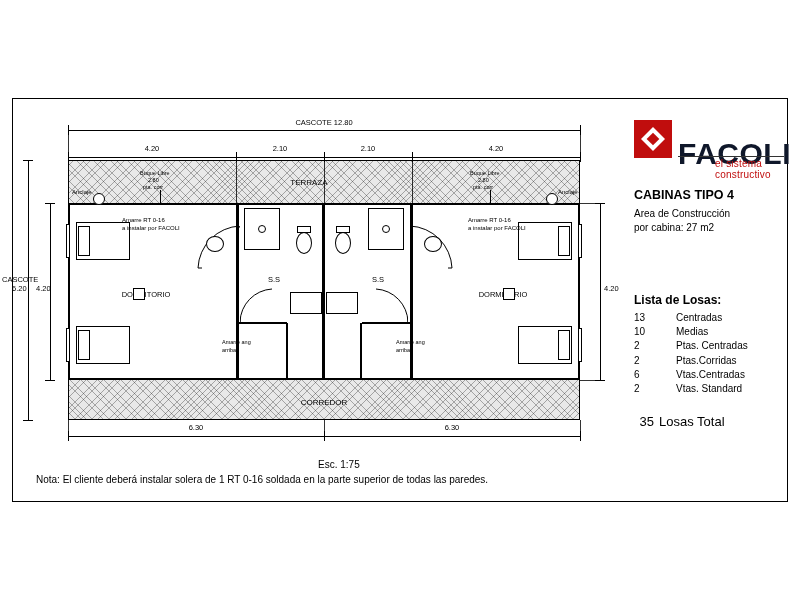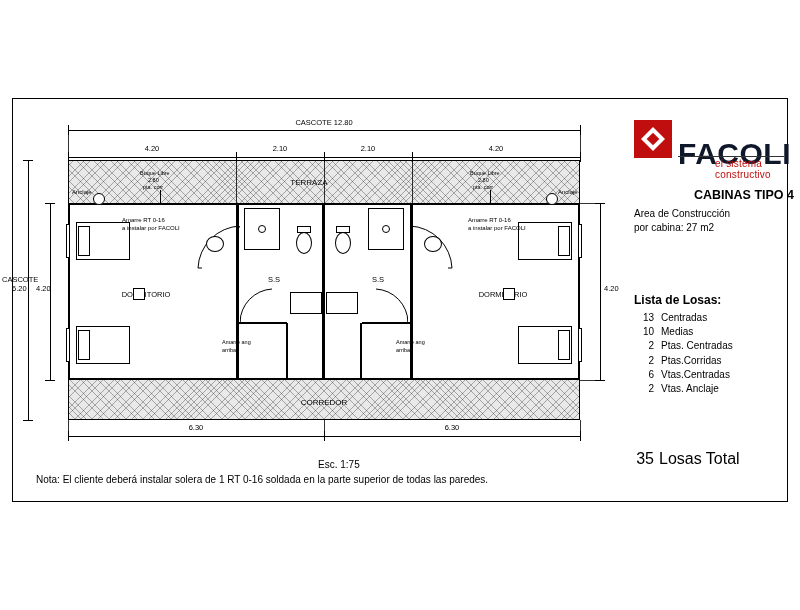--- a/index.html
+++ b/index.html
@@ -164,21 +164,20 @@
     position: absolute;
     left: 634px;
     top: 188px;
     width: 160px;
     color: #000;
   }
   .side .title {
     font-size: 12.5px;
     font-weight: bold;
     margin-bottom: 5px;
-    text-align: right;
   }
   .side .line {
     font-size: 10px;
     line-height: 1.35;
   }
   .losas-title {
     position: absolute;
     left: 634px;
     top: 293px;
     font-size: 12px;
@@ -190,29 +189,28 @@
     top: 311px;
     width: 160px;
   }
   .losas-list .row {
     font-size: 10px;
     line-height: 1.42;
     display: flex;
   }
   .losas-list .row .n {
     width: 20px;
-    text-align: right;
-    margin-right: 7px;
+    text-align: left;
+    margin-right: 22px;
   }
   .losas-total {
     position: absolute;
     left: 634px;
     top: 414px;
-    font-size: 16px;
-    margin-top: 36px;
+    font-size: 13px;
   }
   .losas-total .n { display: inline-block; width: 20px; text-align: right; margin-right: 5px; }
 
   
   .caption {
     position: absolute;
     left: 44px;
     top: 452px;
     font-size: 14.5px;
     color: #000;
@@ -270,21 +268,21 @@
     <div class="row">
       <span class="n">2</span>
       <span>Ptas.Corridas</span>
     </div>
     <div class="row">
       <span class="n">6</span>
       <span>Vtas.Centradas</span>
     </div>
     <div class="row">
       <span class="n">2</span>
-      <span>Vtas. Anclaje</span>
+      <span>Vtas. Standard</span>
     </div>
   </div>
   <div class="losas-total">
     <span class="n">35</span><span>Losas Total</span>
   </div>
 
   <div class="caption-esc">Esc. 1:75</div>
   <div class="note">Nota: El cliente deberá instalar solera de 1 RT 0-16 soldada en la parte superior de todas las paredes.</div>
 
   <div class="hatch" style="left:68px; top:160px; width:512px; height:260px;"></div>

